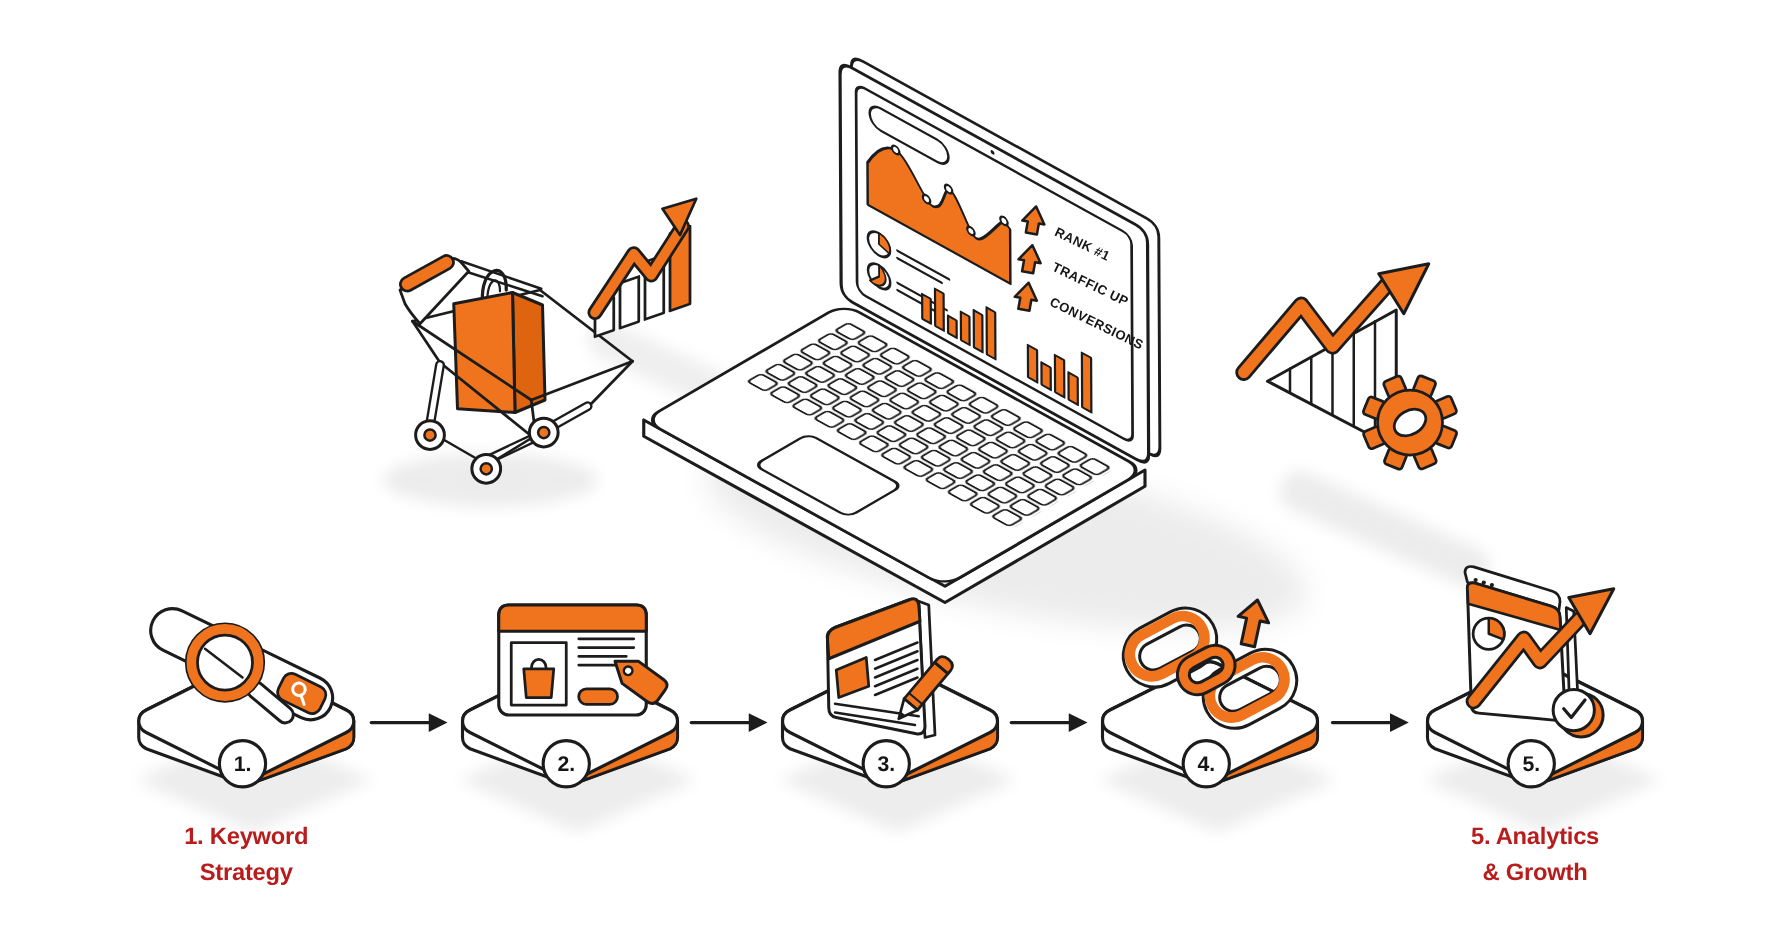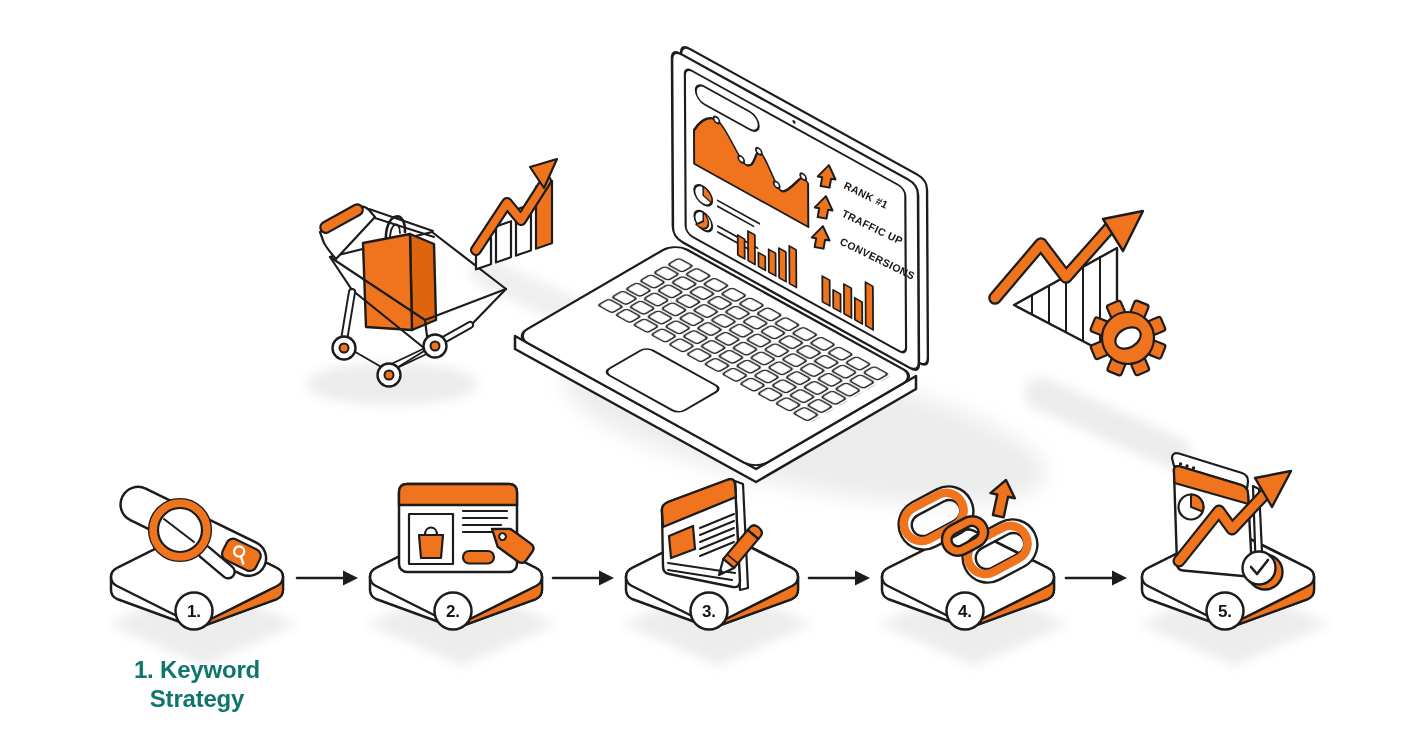--- a/index.html
+++ b/index.html
@@ -1,20 +1,20 @@
 <!DOCTYPE html>
 <html><head>
 <meta charset="utf-8">
 <style>
   html,body{margin:0;padding:0;background:#fff;}
   .stage{position:relative;width:1424px;height:752px;background:#ffffff;overflow:hidden;
          font-family:"Liberation Sans",sans-serif;}
   .stage svg{position:absolute;left:0;top:0;}
-  .step-label{position:absolute;width:240px;text-align:center;color:#0f766e;
-              font-size:24px;font-weight:600;line-height:29px;letter-spacing:-0.2px;}
+  .step-label{position:absolute;width:240px;text-align:center;color:#b91c1c;
+              font-size:19px;font-weight:600;line-height:29px;letter-spacing:-0.2px;}
   .metric-label{font-size:10.5px;font-weight:700;fill:#151515;letter-spacing:.4px;
                 font-family:"Liberation Sans",sans-serif;}
   .badge-num{font-size:17px;font-weight:700;fill:#151515;font-family:"Liberation Sans",sans-serif;}
 </style>
 </head>
 <body>
 
 <div class="stage">
 <svg width="1424" height="752" viewBox="0 0 1424 752">
   <defs>
@@ -345,13 +345,14 @@
       </g>
     </g>
     <g>
       <circle cx="1225" cy="611" r="18.5" fill="#fff" stroke="#1c1c1c" stroke-width="2.5"></circle>
       <text class="badge-num" x="1225" y="617" text-anchor="middle">5.</text>
     </g>
   </g>
 </svg>
 
   <div class="step-label" style="left:77px;top:655px"><span>1. Keyword</span><br><span>Strategy</span></div>
+  <div class="step-label" style="left:1108px;top:655px"><span>5. Analytics</span><br><span>&amp; Growth</span></div>
 </div>
 
 </body></html>

